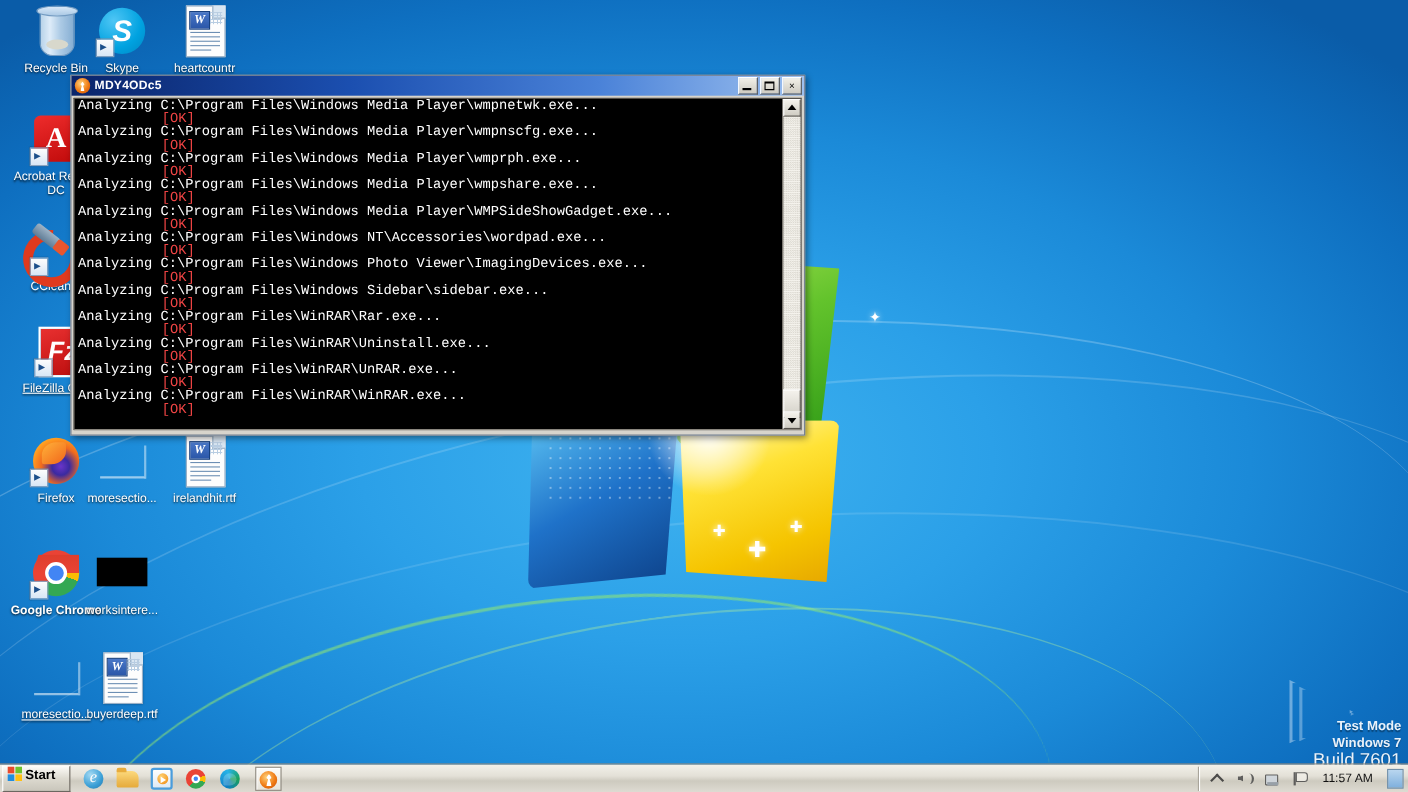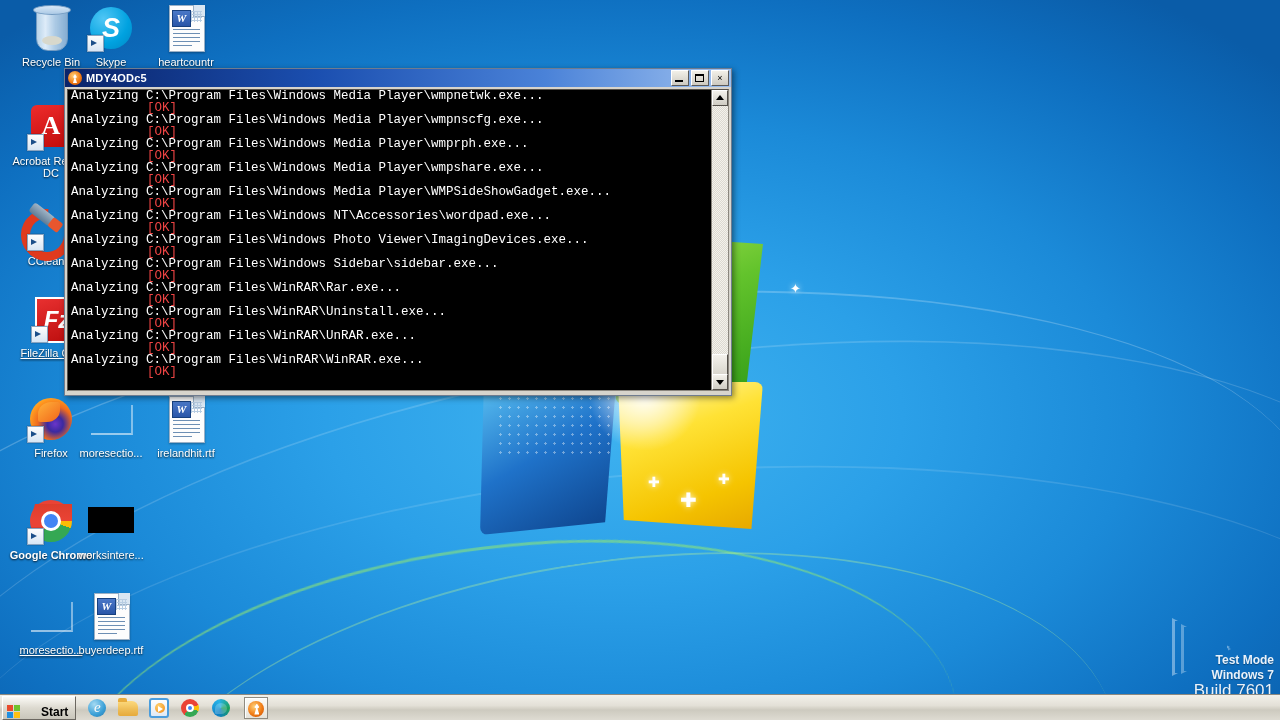--- a/index.html
+++ b/index.html
@@ -323,21 +323,21 @@
   #taskbar {
     position: absolute; left: 0; bottom: 0; width: 1280px; height: 26px;
     background: linear-gradient(#f3f1ea 0%, #e3e0d7 42%, #cdcabf 60%, #dedbd2 100%);
     border-top: 1px solid #8d897f;
     display: flex; align-items: center;
     box-sizing: border-box;
   }
   #start-btn {
     margin-left: 2px;
     height: 24px; min-width: 62px;
-    display: flex; align-items: flex-end; gap: 19px;
+    display: flex; align-items: flex-start; gap: 1px;
     padding: 0 7px 0 4px;
     background: linear-gradient(#fbfaf6,#dcd9cf 50%,#c9c6bb);
     border: 1px solid #6b6760;
     border-top-color: #fff; border-left-color: #fff;
     box-sizing: border-box;
     font-size: 12px; font-weight: bold; color: #000;
     font-family: "Liberation Sans", sans-serif;
   }
   #start-btn .flag {
     width: 15px; height: 14px; position: relative; flex: 0 0 auto;
@@ -657,15 +657,23 @@
         </span>
       <span class="qitem">
           <i class="ql-edge"></i>
         </span>
     </div>
 
     <div class="task-active">
       <span class="ico"></span>
     </div>
 
+    <div id="tray">
+      <span class="tray-ico chev"></span>
+      <span class="tray-ico vol"></span>
+      <span class="tray-ico net"></span>
+      <span class="tray-ico flag"></span>
+      <span id="clock">11:57 AM</span>
+      <span id="show-desktop"></span>
+    </div>
   </div>
 
 </div>
 
 </body></html>

